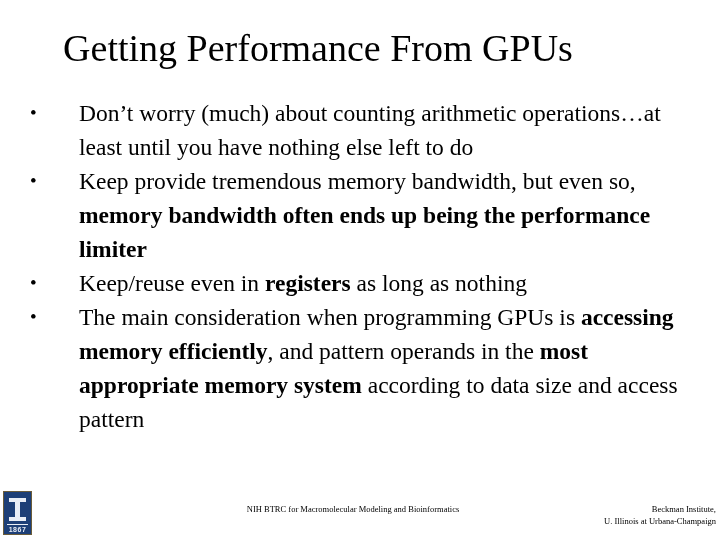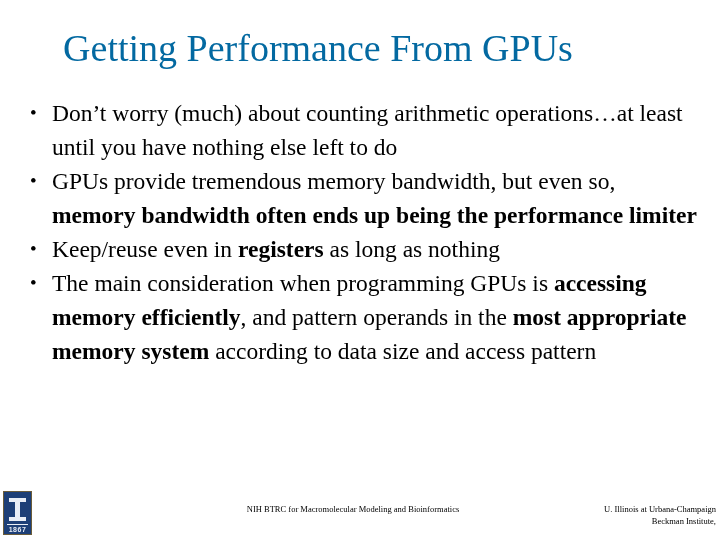--- a/index.html
+++ b/index.html
@@ -23,21 +23,21 @@
   #title {
     position: absolute;
     left: 0;
     top: 26px;
     width: 636px;
     text-align: center;
     font-family: "Liberation Serif", "DejaVu Serif", serif;
     font-size: 38px;
     line-height: 44px;
     letter-spacing: 0px;
-    color: #0369a1;
+    color: #000000;
     white-space: nowrap;
   }
 
   
   #body {
     position: absolute;
     left: 22px;
     top: 96px;
     width: 680px;
   }
@@ -54,20 +54,21 @@
     padding-left: 8px;
     box-sizing: border-box;
     font-size: 19px;
     line-height: 34px;
   }
   .bullet-text {
     flex: 1;
     font-size: 23.5px;
     line-height: 34px;
     text-align: left;
+    margin-left: 27px;
   }
   .bullet-text b {
     font-weight: bold;
   }
 
   
   #footer-center {
     position: absolute;
     left: 173px;
     top: 504px;
@@ -162,21 +163,21 @@
 
   <div id="body">
 
     <div class="bullet-row">
       <span class="bullet-mark">•</span>
       <span class="bullet-text"><span>Don’t worry (much) about counting arithmetic operations…at least until you have nothing else left to do</span></span>
     </div>
 
     <div class="bullet-row">
       <span class="bullet-mark">•</span>
-      <span class="bullet-text"><span>GPUs provide tremendous memory bandwidth, but even so, </span><b>memory bandwidth often ends up being the performance limiter</b></span>
+      <span class="bullet-text"><span>Keep provide tremendous memory bandwidth, but even so, </span><b>memory bandwidth often ends up being the performance limiter</b></span>
     </div>
 
     <div class="bullet-row">
       <span class="bullet-mark">•</span>
       <span class="bullet-text"><span>Keep/reuse even in </span><b>registers</b><span> as long as nothing</span></span>
     </div>
 
     <div class="bullet-row">
       <span class="bullet-mark">•</span>
       <span class="bullet-text"><span>The main consideration when programming GPUs is </span><b>accessing memory efficiently</b><span>, and pattern operands in the </span><b>most appropriate memory system</b><span> according to data size and access pattern</span></span>
@@ -192,17 +193,17 @@
       <div class="logo-rule"></div>
       <div class="logo-year">1867</div>
     </div>
   </div>
 
   <div id="footer-center">
     <span class="footer-line">NIH BTRC for Macromolecular Modeling and Bioinformatics</span>
   </div>
 
   <div id="footer-right">
+    <span class="footer-line">Beckman Institute,</span>
     <span class="footer-line">U. Illinois at Urbana-Champaign</span>
-    <span class="footer-line">Beckman Institute,</span>
   </div>
 
 </div>
 
 </body></html>

